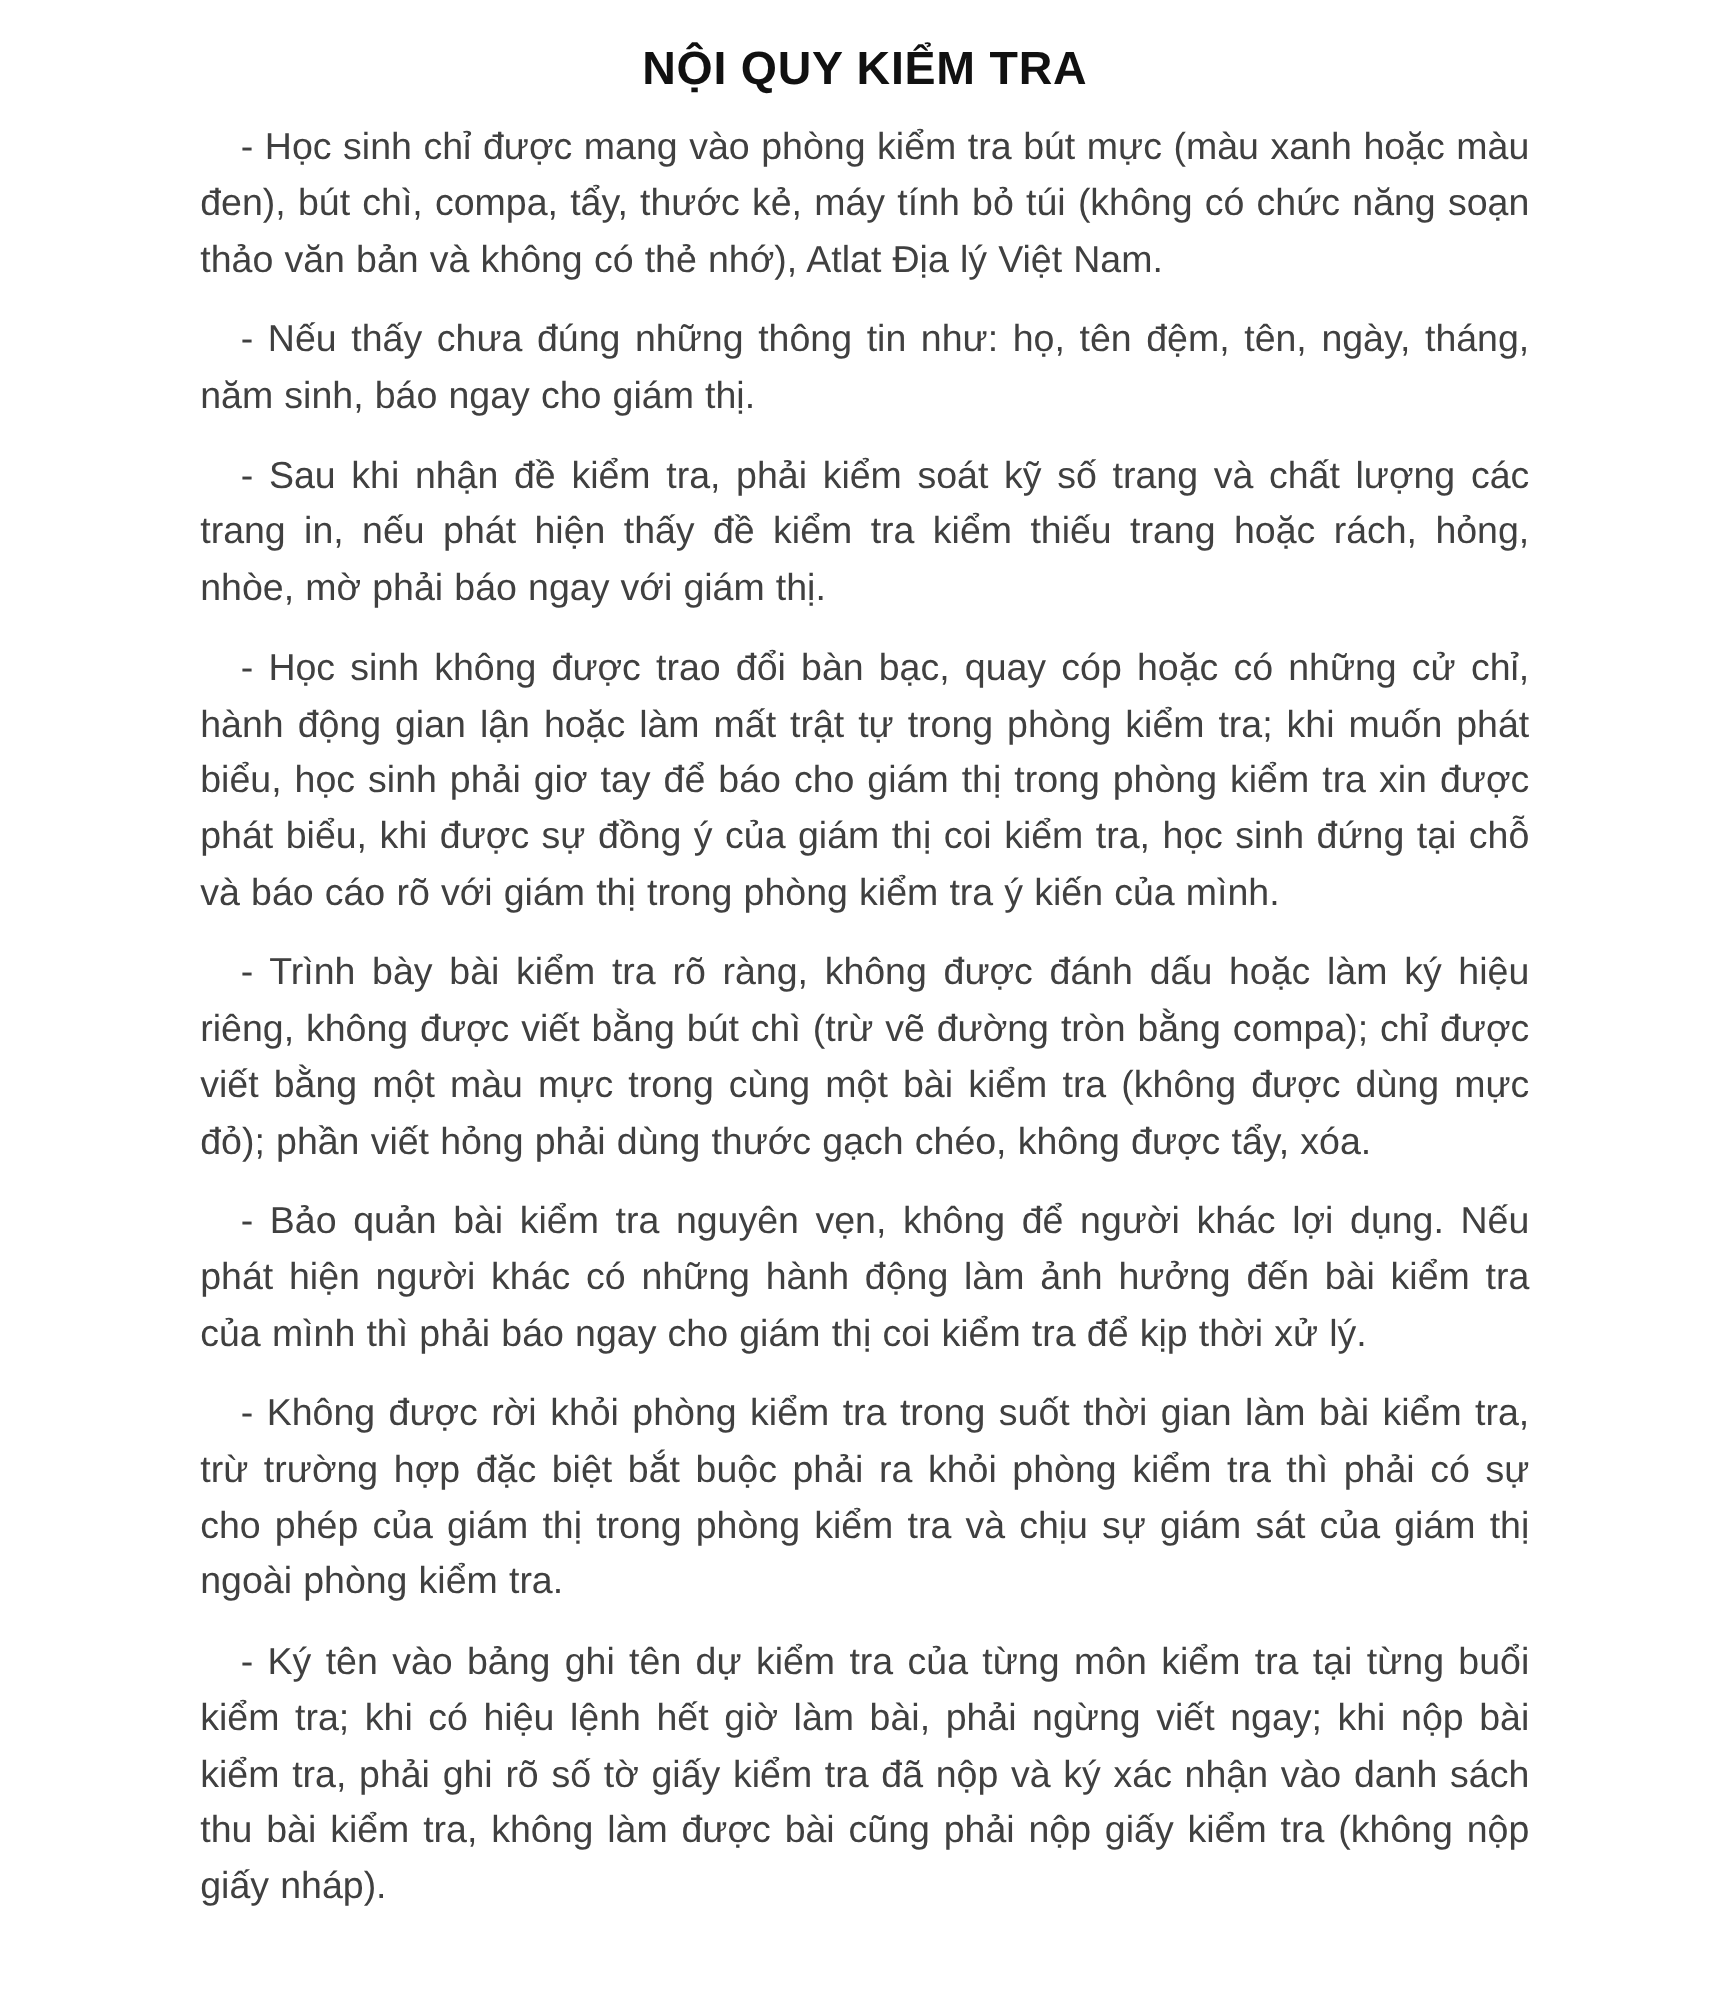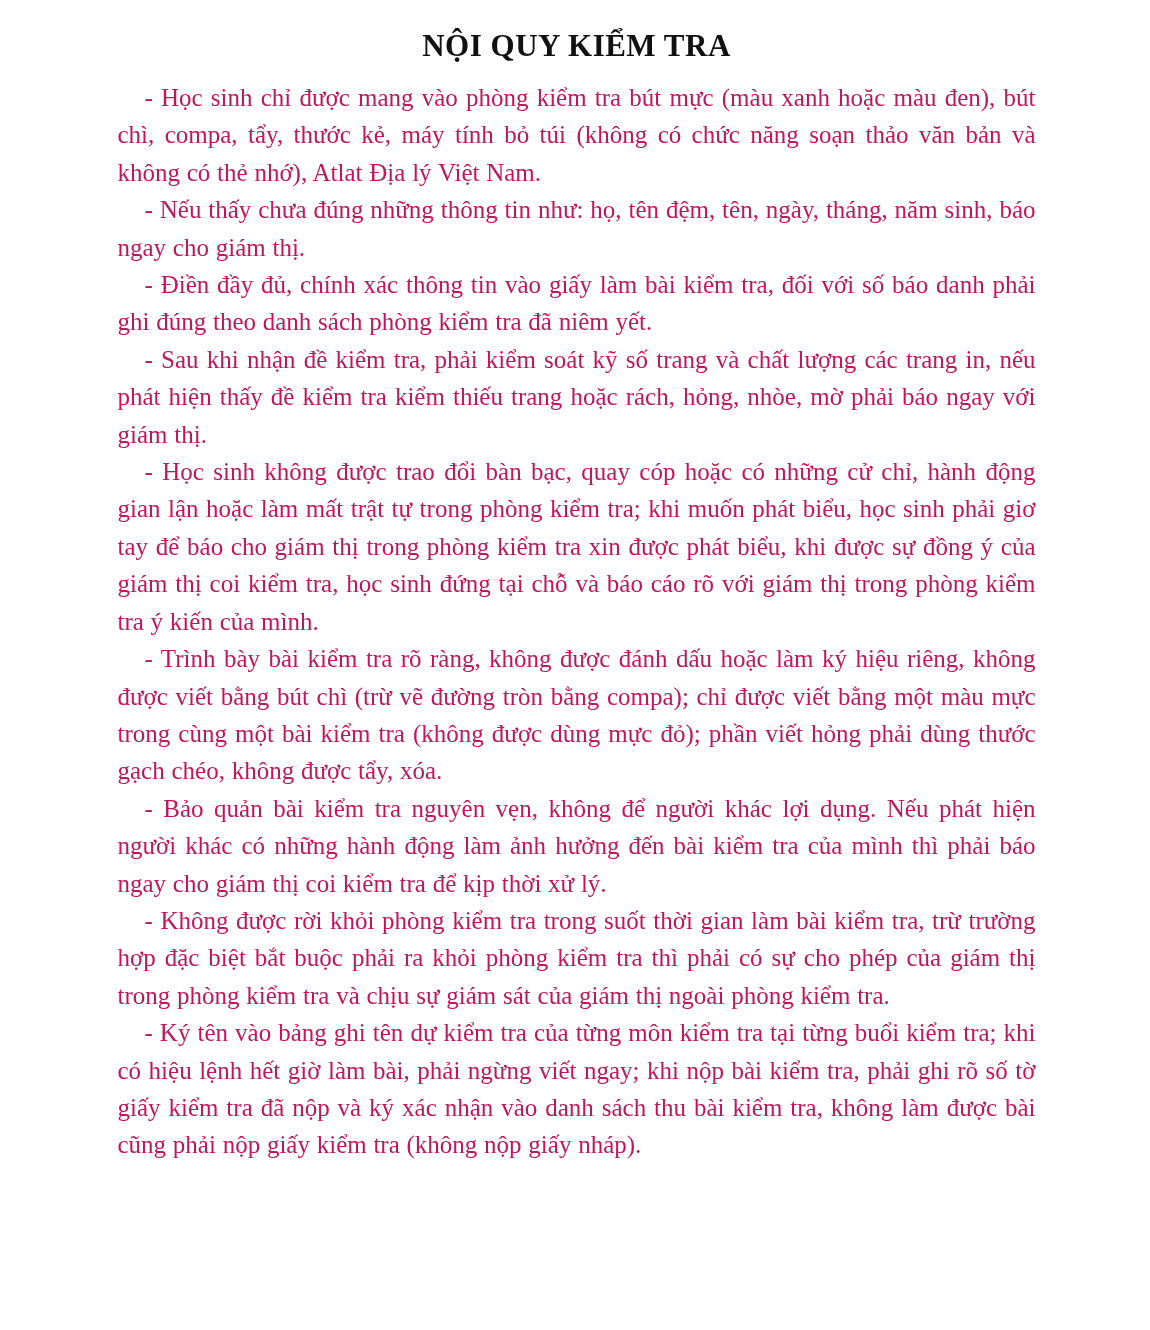--- a/index.html
+++ b/index.html
@@ -7,52 +7,51 @@
     padding: 0;
     background: #ffffff;
   }
   .page {
     position: relative;
     width: 1011px;
     height: 1330px;
     margin: 0 auto;
     background: #ffffff;
     color: #151515;
-    font-family: Liberation Serif, serif;
+    font-family: Liberation Sans, sans-serif;
     overflow: hidden;
     box-sizing: border-box;
     padding: 0 45px 0 48px;
   }
   .doc-title {
     font-size: 31px;
     font-weight: bold;
     text-align: center;
     letter-spacing: 0.5px;
     margin: 28px 0 15px 0;
     color: #111111;
   }
   .doc-body p {
-    margin: 0;
+    margin: 16px;
     font-size: 25px;
     line-height: 37.4px;
     text-align: justify;
     text-indent: 27px;
-    color: #be185d;
+    color: #404040;
     word-spacing: 0.5px;
   }
 </style>
 </head>
 <body>
 
 <div class="page">
   <h1 class="doc-title">NỘI QUY KIỂM TRA</h1>
   <div class="doc-body">
       <p>- Học sinh chỉ được mang vào phòng kiểm tra bút mực (màu xanh hoặc màu đen), bút chì, compa, tẩy, thước kẻ, máy tính bỏ túi (không có chức năng soạn thảo văn bản và không có thẻ nhớ), Atlat Địa lý Việt Nam.</p>
       <p>- Nếu thấy chưa đúng những thông tin như: họ, tên đệm, tên, ngày, tháng, năm sinh, báo ngay cho giám thị.</p>
-      <p>- Điền đầy đủ, chính xác thông tin vào giấy làm bài kiểm tra, đối với số báo danh phải ghi đúng theo danh sách phòng kiểm tra đã niêm yết.</p>
       <p>- Sau khi nhận đề kiểm tra, phải kiểm soát kỹ số trang và chất lượng các trang in, nếu phát hiện thấy đề kiểm tra kiểm thiếu trang hoặc rách, hỏng, nhòe, mờ phải báo ngay với giám thị.</p>
       <p>- Học sinh không được trao đổi bàn bạc, quay cóp hoặc có những cử chỉ, hành động gian lận hoặc làm mất trật tự trong phòng kiểm tra; khi muốn phát biểu, học sinh phải giơ tay để báo cho giám thị trong phòng kiểm tra xin được phát biểu, khi được sự đồng ý của giám thị coi kiểm tra, học sinh đứng tại chỗ và báo cáo rõ với giám thị trong phòng kiểm tra ý kiến của mình.</p>
       <p>- Trình bày bài kiểm tra rõ ràng, không được đánh dấu hoặc làm ký hiệu riêng, không được viết bằng bút chì (trừ vẽ đường tròn bằng compa); chỉ được viết bằng một màu mực trong cùng một bài kiểm tra (không được dùng mực đỏ); phần viết hỏng phải dùng thước gạch chéo, không được tẩy, xóa.</p>
       <p>- Bảo quản bài kiểm tra nguyên vẹn, không để người khác lợi dụng. Nếu phát hiện người khác có những hành động làm ảnh hưởng đến bài kiểm tra của mình thì phải báo ngay cho giám thị coi kiểm tra để kịp thời xử lý.</p>
       <p>- Không được rời khỏi phòng kiểm tra trong suốt thời gian làm bài kiểm tra, trừ trường hợp đặc biệt bắt buộc phải ra khỏi phòng kiểm tra thì phải có sự cho phép của giám thị trong phòng kiểm tra và chịu sự giám sát của giám thị ngoài phòng kiểm tra.</p>
       <p>- Ký tên vào bảng ghi tên dự kiểm tra của từng môn kiểm tra tại từng buổi kiểm tra; khi có hiệu lệnh hết giờ làm bài, phải ngừng viết ngay; khi nộp bài kiểm tra, phải ghi rõ số tờ giấy kiểm tra đã nộp và ký xác nhận vào danh sách thu bài kiểm tra, không làm được bài cũng phải nộp giấy kiểm tra (không nộp giấy nháp).</p>
     </div>
 </div>
 
 </body></html>

